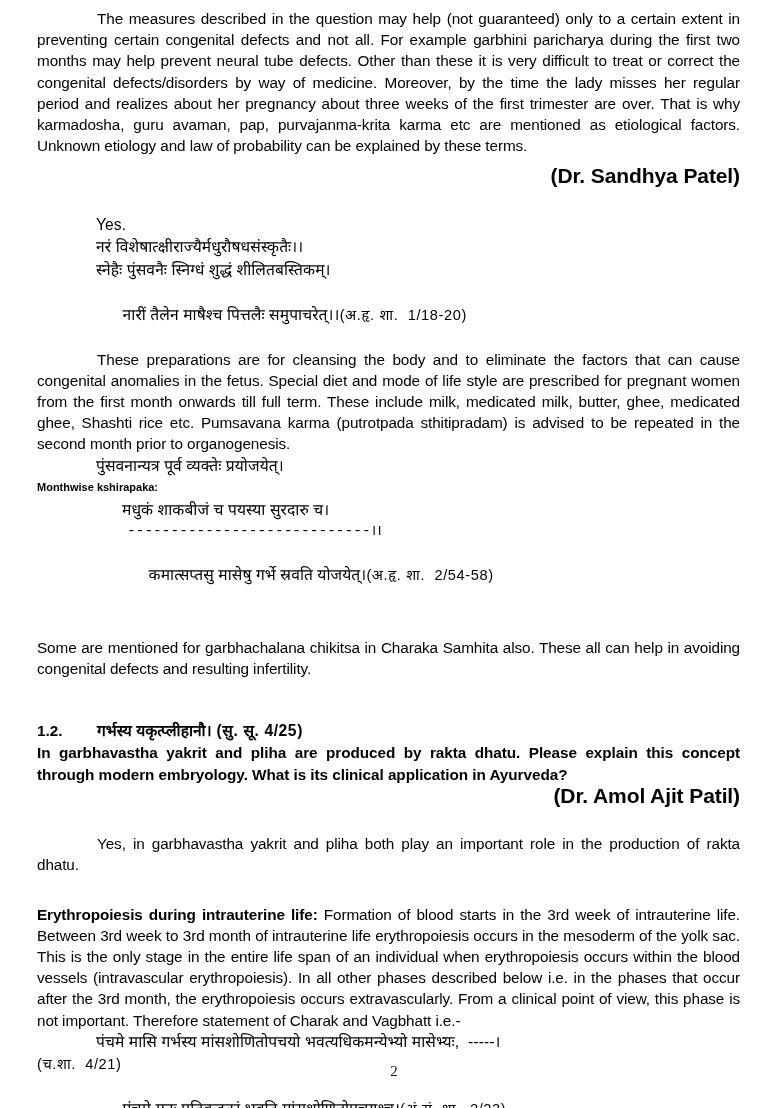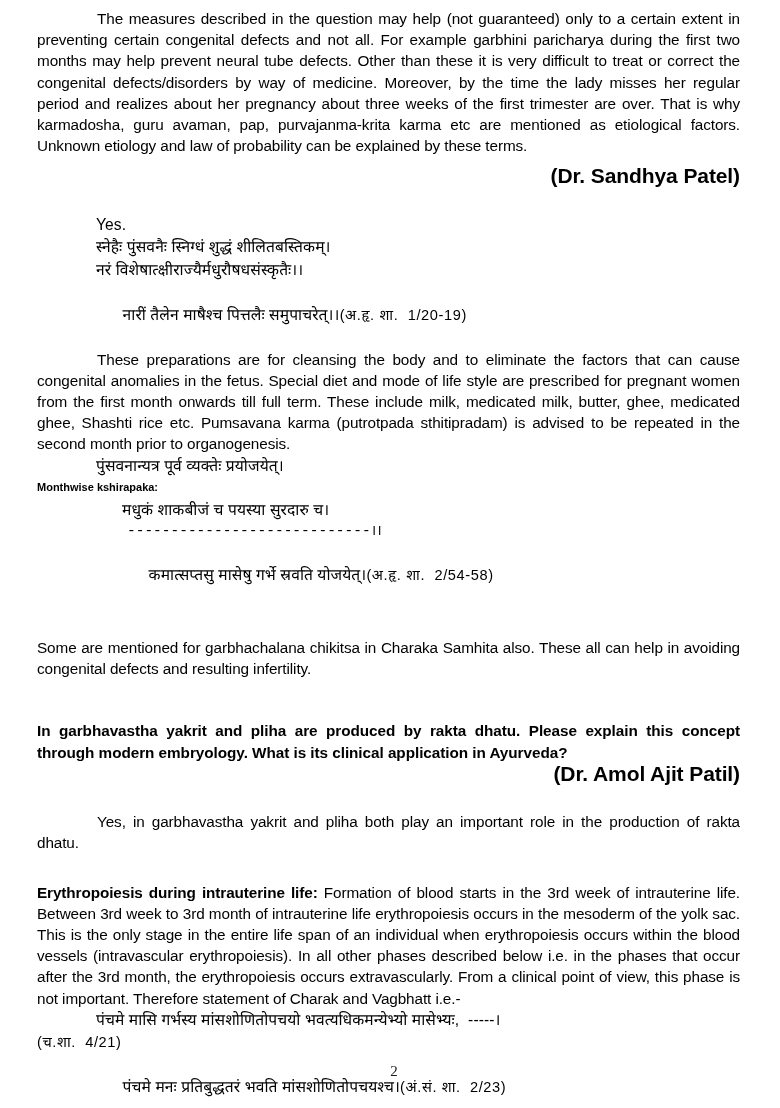--- a/index.html
+++ b/index.html
@@ -155,43 +155,48 @@
 <div class="page">
   <div class="content">
 
     <p class="para indent">The measures described in the question may help (not guaranteed) only to a certain extent in preventing certain congenital defects and not all. For example garbhini paricharya during the first two months may help prevent neural tube defects. Other than these it is very difficult to treat or correct the congenital defects/disorders by way of medicine. Moreover, by the time the lady misses her regular period and realizes about her pregnancy about three weeks of the first trimester are over.  That is why karmadosha, guru avaman, pap, purvajanma-krita karma etc are mentioned as etiological factors. Unknown etiology and law of probability can be explained by these terms.</p>
     <div class="gap-sm"></div>
     <p class="attrib">(Dr. Sandhya Patel)</p>
 
     <div class="gap-lg"></div>
 
     <div class="plain-line sans ind1">Yes.</div>
+    <div class="sans ind1">नरं विशेषात्क्षीराज्यैर्मधुरौषधसंस्कृतैः।।</div>
     <div class="sans ind1">स्नेहैः पुंसवनैः स्निग्धं शुद्धं शीलितबस्तिकम्।</div>
-    <div class="sans ind1">नरं विशेषात्क्षीराज्यैर्मधुरौषधसंस्कृतैः।।</div>
     <div class="sans ind1">
-      <span>नारीं तैलेन माषैश्च पित्तलैः समुपाचरेत्।।</span><span class="ref">(अ.हृ. शा.  1/20-19)</span>
+      <span>नारीं तैलेन माषैश्च पित्तलैः समुपाचरेत्।।</span><span class="ref">(अ.हृ. शा.  1/18-20)</span>
     </div>
 
     <p class="para indent">These preparations are for cleansing the body and to eliminate the factors that can cause congenital anomalies in the fetus. Special diet and mode of life style are prescribed for pregnant women from the first month onwards till full term. These include milk, medicated milk, butter, ghee, medicated ghee, Shashti rice etc. Pumsavana karma (putrotpada sthitipradam) is advised to be repeated in the second month prior to organogenesis.</p>
 
     <div class="sans ind1">पुंसवनान्यत्र पूर्व व्यक्तेः प्रयोजयेत्।</div>
 
     <div class="section-head">Monthwise kshirapaka:</div>
 
     <div class="sans ind2">मधुकं शाकबीजं च पयस्या सुरदारु च।</div>
     <div class="dashrule">----------------------------।।</div>
     <div class="sans ind2">
       <span>कमात्सप्तसु मासेषु गर्भे स्रवति योजयेत्।</span><span class="ref">(अ.हृ. शा.  2/54-58)</span>
     </div>
 
     <p class="para noindent">Some are mentioned for garbhachalana chikitsa in Charaka Samhita also. These all can help in avoiding congenital defects and resulting infertility.</p>
     <div class="gap-sm"></div>
 
     <div class="gap-xl"></div>
 
+    <div class="q-head">
+      <span class="q-num">1.2.</span>
+      <span class="q-sans">गर्भस्य यकृत्प्लीहानौ।</span>
+      <span class="q-sans ref" style="padding-left:5px">(सु. सू. 4/25)</span>
+    </div>
     <p class="q-body">In garbhavastha yakrit and pliha are produced by rakta dhatu. Please explain this concept through modern embryology. What is its clinical application in Ayurveda?</p>
     <p class="attrib">(Dr. Amol Ajit Patil)</p>
 
     <div class="gap-lg"></div>
 
     <p class="para indent">Yes, in garbhavastha yakrit and pliha both play an important role in the production of rakta dhatu.</p>
 
     <p class="para noindent"><span class="bold-lead">Erythropoiesis during intrauterine life:</span><span> Formation of blood starts in the 3rd week of intrauterine life. Between 3rd week to 3rd month of intrauterine life erythropoiesis occurs in the mesoderm of the yolk sac. This is the only stage in the entire life span of an individual when erythropoiesis occurs within the blood vessels (intravascular erythropoiesis). In all other phases described below i.e. in the phases that occur after the 3rd month, the erythropoiesis occurs extravascularly. From a clinical point of view, this phase is not important. Therefore statement of Charak and Vagbhatt i.e.-</span></p>
 
     <div class="sans ind1">पंचमे मासि गर्भस्य मांसशोणितोपचयो भवत्यधिकमन्येभ्यो मासेभ्यः,  -----।</div>

